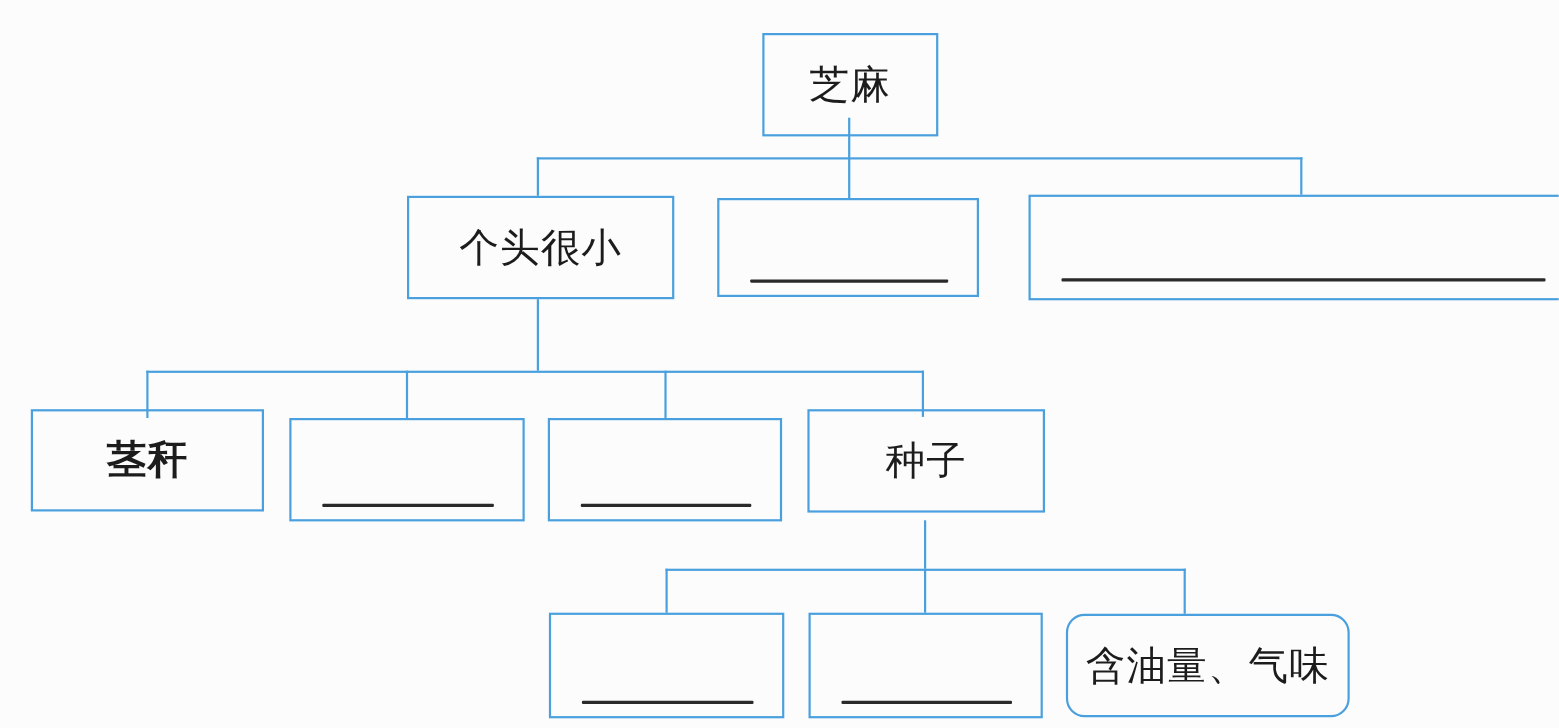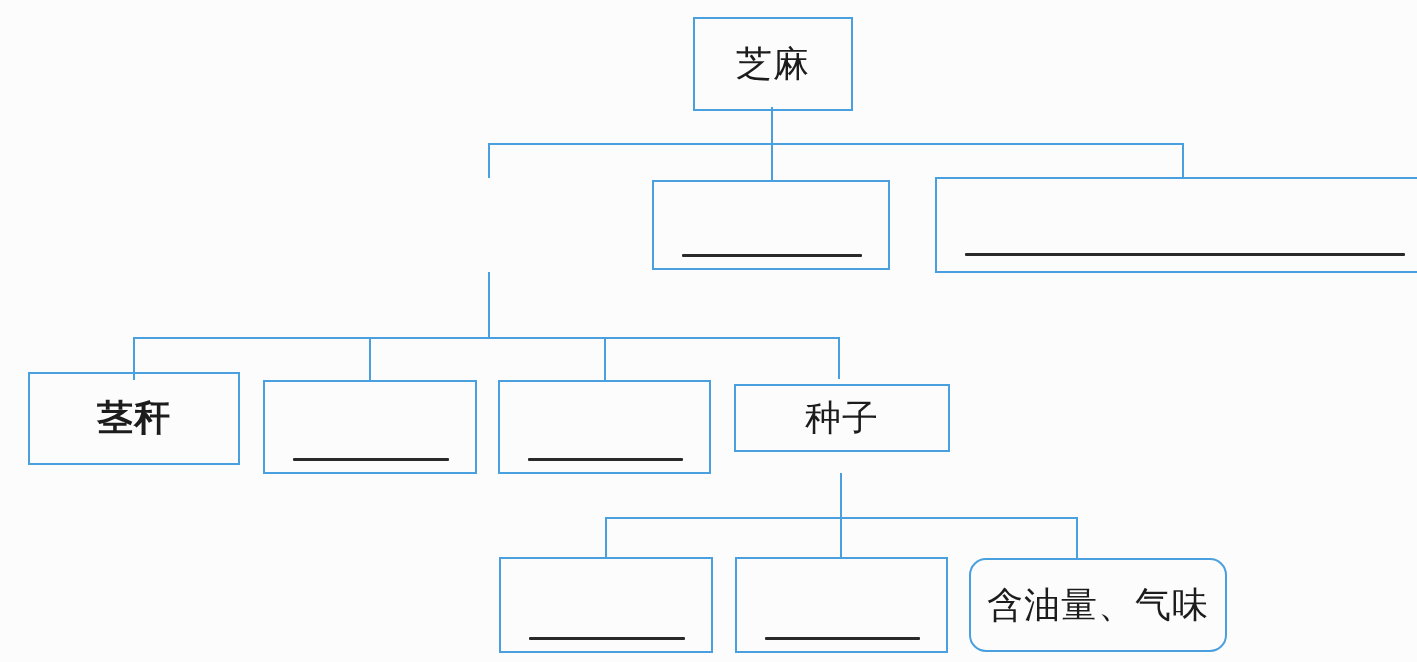--- a/index.html
+++ b/index.html
@@ -42,31 +42,31 @@
     border-radius:1px;
   }
   .h-line,.v-line{
     position:absolute;
     background:var(--blue);
   }
   .h-line{height:2px;}
   .v-line{width:2px;}
 
   
-  .n-root   {left:693px; top:17px;  width:160px; height:94px;}
+  .n-root   {left:693px; top:30px;  width:160px; height:94px;}
   
   .n-l2a    {left:370px; top:178px; width:243px; height:94px;}
   .n-l2b    {left:652px; top:180px; width:238px; height:90px;}
   .n-l2c    {left:935px; top:177px; width:492px; height:96px;}
   .n-l2c .answer-line{left:28px; right:auto; width:440px; bottom:15px;}
   
   .n-l3a    {left:28px;  top:372px; width:212px; height:93px;font-weight:bold;}
   .n-l3b    {left:263px; top:380px; width:214px; height:94px;}
   .n-l3c    {left:498px; top:380px; width:213px; height:94px;}
-  .n-l3d    {left:734px; top:384px; width:216px; height:68px;}
+  .n-l3d    {left:734px; top:372px; width:216px; height:94px;}
   
   .n-l4a    {left:499px; top:557px; width:214px; height:96px;}
   .n-l4b    {left:735px; top:557px; width:213px; height:96px;}
   .n-l4c    {left:969px; top:558px; width:258px; height:94px;border-radius:17px;}
 
   
   .c-r-stem {left:771px; top:107px; height:73px;}          
   .c-r-rail {left:488px; top:143px; width:696px;}
   .c-r-d1   {left:488px; top:143px; height:35px;}
   .c-r-d3   {left:1182px;top:143px; height:34px;}
@@ -104,20 +104,23 @@
   <div class="v-line c-s-stem"></div>
   <div class="h-line c-s-rail"></div>
   <div class="v-line c-s-d1"></div>
   <div class="v-line c-s-d2"></div>
   <div class="v-line c-s-d3"></div>
 
   <div class="node n-root">
     <span>芝麻</span>
   </div>
 
+  <div class="node n-l2a">
+    <span>个头很小</span>
+  </div>
   <div class="node n-l2b">
     <span></span>
     <div class="answer-line"></div>
   </div>
   <div class="node n-l2c">
     <span></span>
     <div class="answer-line"></div>
   </div>
 
   <div class="node n-l3a">

